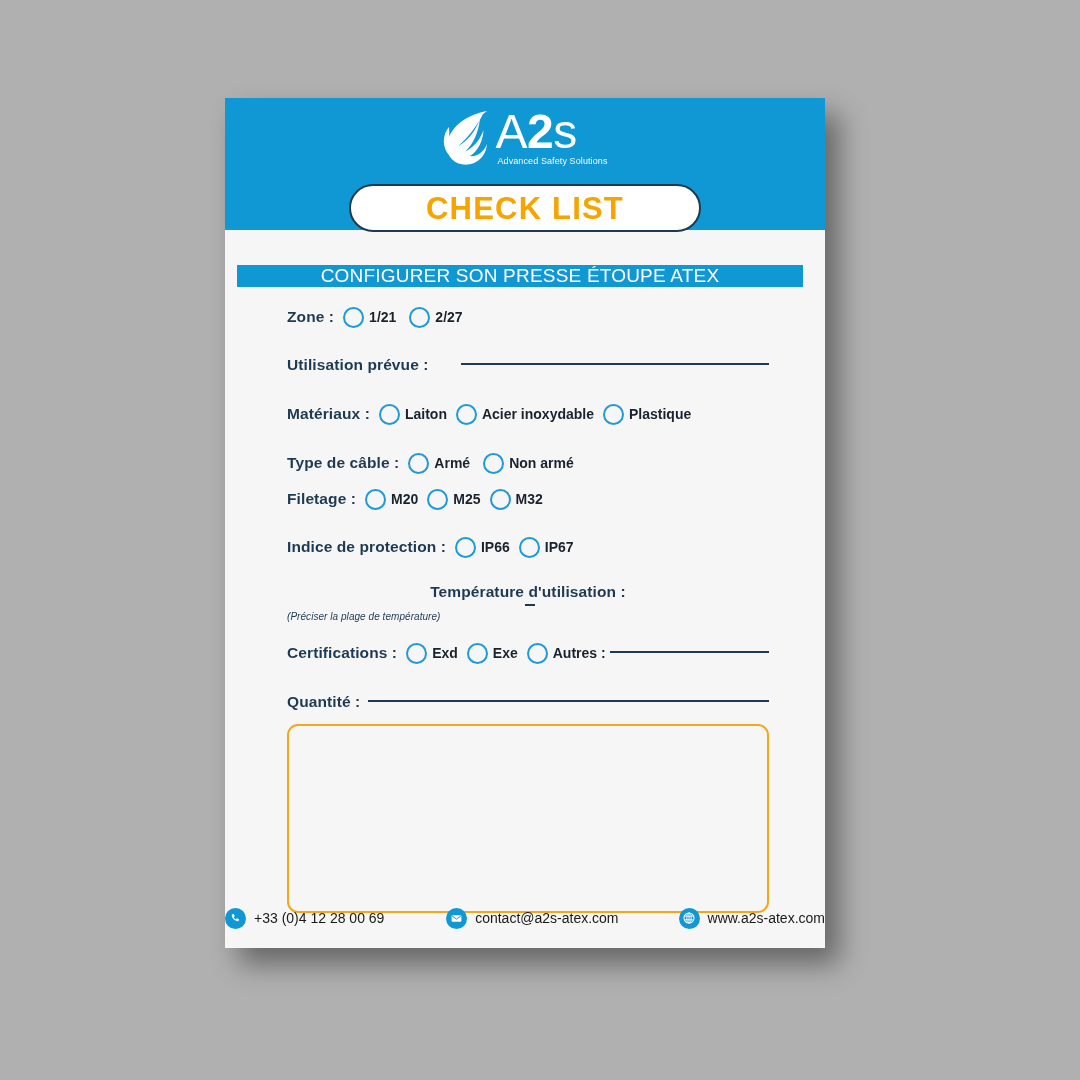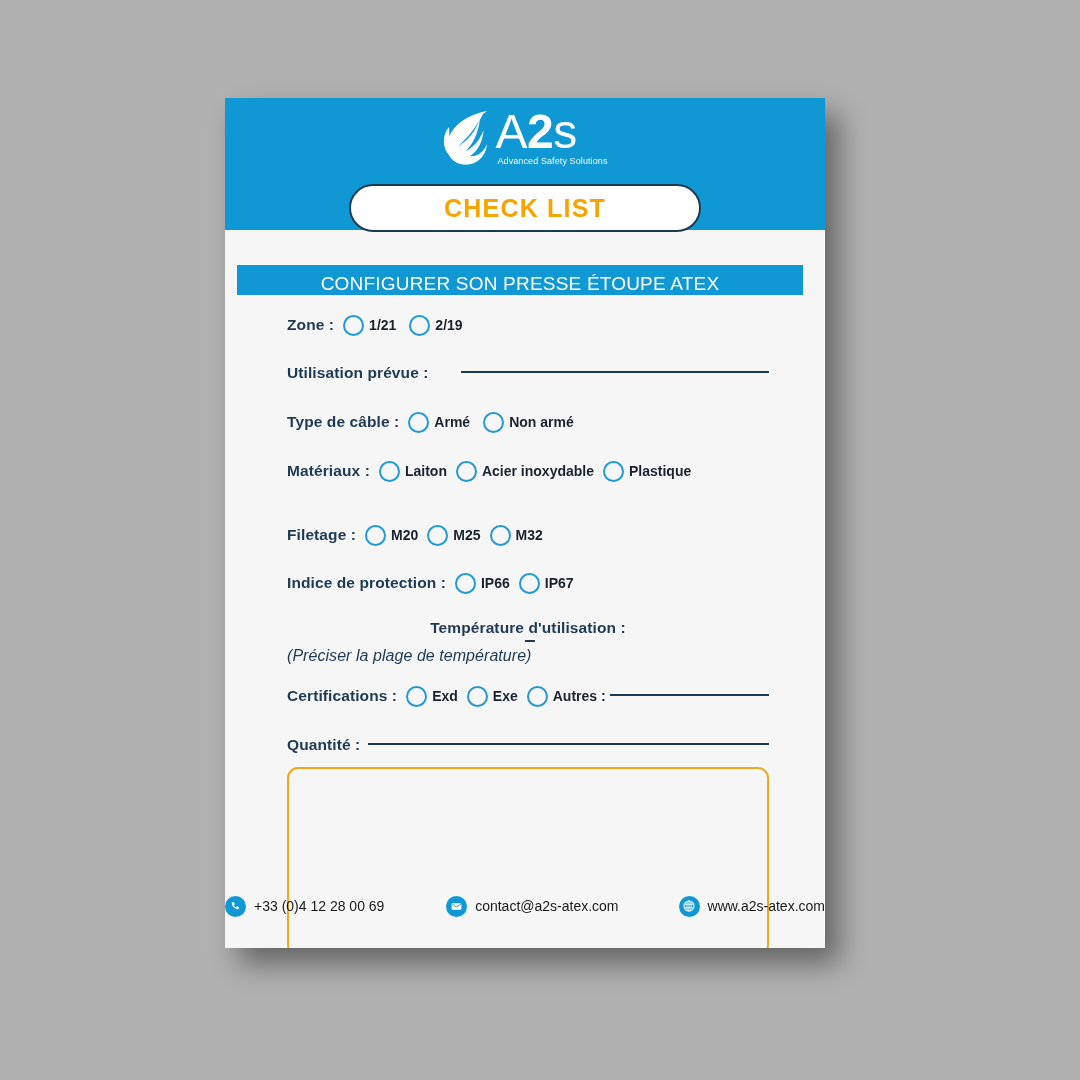--- a/index.html
+++ b/index.html
@@ -92,38 +92,38 @@
     background: #ffffff;
     border: 2.5px solid #1f3a4d;
     border-radius: 26px;
     display: flex;
     align-items: center;
     justify-content: center;
     box-sizing: border-box;
   }
   .pill-label {
     color: #f5a400;
-    font-size: 25px;
+    font-size: 31px;
     font-weight: 700;
     letter-spacing: 1.2px;
     line-height: 31px;
   }
 
   
   .sheet-body {
     position: relative;
     padding: 0;
   }
 
   .section-bar {
     margin: 35px 22px 0 12px;
-    height: 30px;
+    height: 22px;
     background: #0f98d4;
     display: flex;
-    align-items: flex-end;
+    align-items: center;
     justify-content: center;
   }
   .section-bar-label {
     color: #ffffff;
     font-size: 19px;
     font-weight: 400;
     letter-spacing: 0.2px;
   }
 
   .form {
@@ -133,21 +133,21 @@
   .row {
     display: flex;
     align-items: center;
     min-height: 26px;
     text-align: right;
   }
   .row-zone      { margin-top: 17px; }
   .row-util      { margin-top: 22px; gap: 24px; }
   .row-mat       { margin-top: 23px; }
   .row-cable     { margin-top: 23px; }
-  .row-filet     { margin-top: 38px; }
+  .row-filet     { margin-top: 10px; }
   .row-indice    { margin-top: 22px; }
   .row-temp      { margin-top: 23px; flex-direction: column; }
   .row-cert      { margin-top: 18px; }
   .row-qty       { margin-top: 23px; }
   .row-remarks   { margin-top: 24px; }
 
   .lbl {
     color: #1e3a52;
     font-size: 15.5px;
     font-weight: 700;
@@ -185,21 +185,21 @@
     height: 0;
     border-bottom: 2.2px solid #1e3a52;
     margin-left: 8px;
     margin-bottom: 3px;
     min-width: 10px;
   }
   .rule-tight { margin-left: 4px; }
 
   .hint {
     color: #1e3a52;
-    font-size: 16px;
+    font-size: 10px;
     font-style: italic;
     font-weight: 400;
     margin-top: 2px;
     letter-spacing: 0.05px;
   }
 
   .remarks-box {
     margin-top: 9px;
     height: 189px;
     border: 2.2px solid #f2a81d;
@@ -211,21 +211,21 @@
   
   .footer {
     position: absolute;
     left: 0; right: 0;
     bottom: 0;
     height: 60px;
     display: flex;
     align-items: center;
     justify-content: center;
     gap: 8px;
-    padding-bottom: 12px;
+    padding-bottom: 0;
   }
   .fitem {
     display: flex;
     align-items: center;
   }
   .fgap-a { width: 52px; }
   .fgap-b { width: 50px; }
   .ficon {
     width: 21px;
     height: 21px;
@@ -283,59 +283,59 @@
       <div class="row row-zone">
         <span class="lbl">Zone :</span>
         <span class="gap-s"></span>
         <span class="opt">
           <span class="radio"></span>
           <span class="opt-label">1/21</span>
         </span>
         <span class="gap-m"></span>
         <span class="opt">
           <span class="radio"></span>
-          <span class="opt-label">2/19</span>
+          <span class="opt-label">2/27</span>
         </span>
       </div>
 
       <div class="row row-util">
         <span class="lbl">Utilisation prévue :</span>
         <span class="ruleline"></span>
       </div>
 
+      <div class="row row-mat">
+        <span class="lbl">Matériaux :</span>
+        <span class="gap-s"></span>
+        <span class="opt">
+          <span class="radio"></span>
+          <span class="opt-label">Laiton</span>
+        </span>
+        <span class="gap-s"></span>
+        <span class="opt">
+          <span class="radio"></span>
+          <span class="opt-label">Acier inoxydable</span>
+        </span>
+        <span class="gap-s"></span>
+        <span class="opt">
+          <span class="radio"></span>
+          <span class="opt-label">Plastique</span>
+        </span>
+      </div>
+
       <div class="row row-cable">
         <span class="lbl">Type de câble :</span>
         <span class="gap-s"></span>
         <span class="opt">
           <span class="radio"></span>
           <span class="opt-label">Armé</span>
         </span>
         <span class="gap-m"></span>
         <span class="opt">
           <span class="radio"></span>
           <span class="opt-label">Non armé</span>
-        </span>
-      </div>
-
-      <div class="row row-mat">
-        <span class="lbl">Matériaux :</span>
-        <span class="gap-s"></span>
-        <span class="opt">
-          <span class="radio"></span>
-          <span class="opt-label">Laiton</span>
-        </span>
-        <span class="gap-s"></span>
-        <span class="opt">
-          <span class="radio"></span>
-          <span class="opt-label">Acier inoxydable</span>
-        </span>
-        <span class="gap-s"></span>
-        <span class="opt">
-          <span class="radio"></span>
-          <span class="opt-label">Plastique</span>
         </span>
       </div>
 
       <div class="row row-filet">
         <span class="lbl">Filetage :</span>
         <span class="gap-s"></span>
         <span class="opt">
           <span class="radio"></span>
           <span class="opt-label">M20</span>
         </span>

